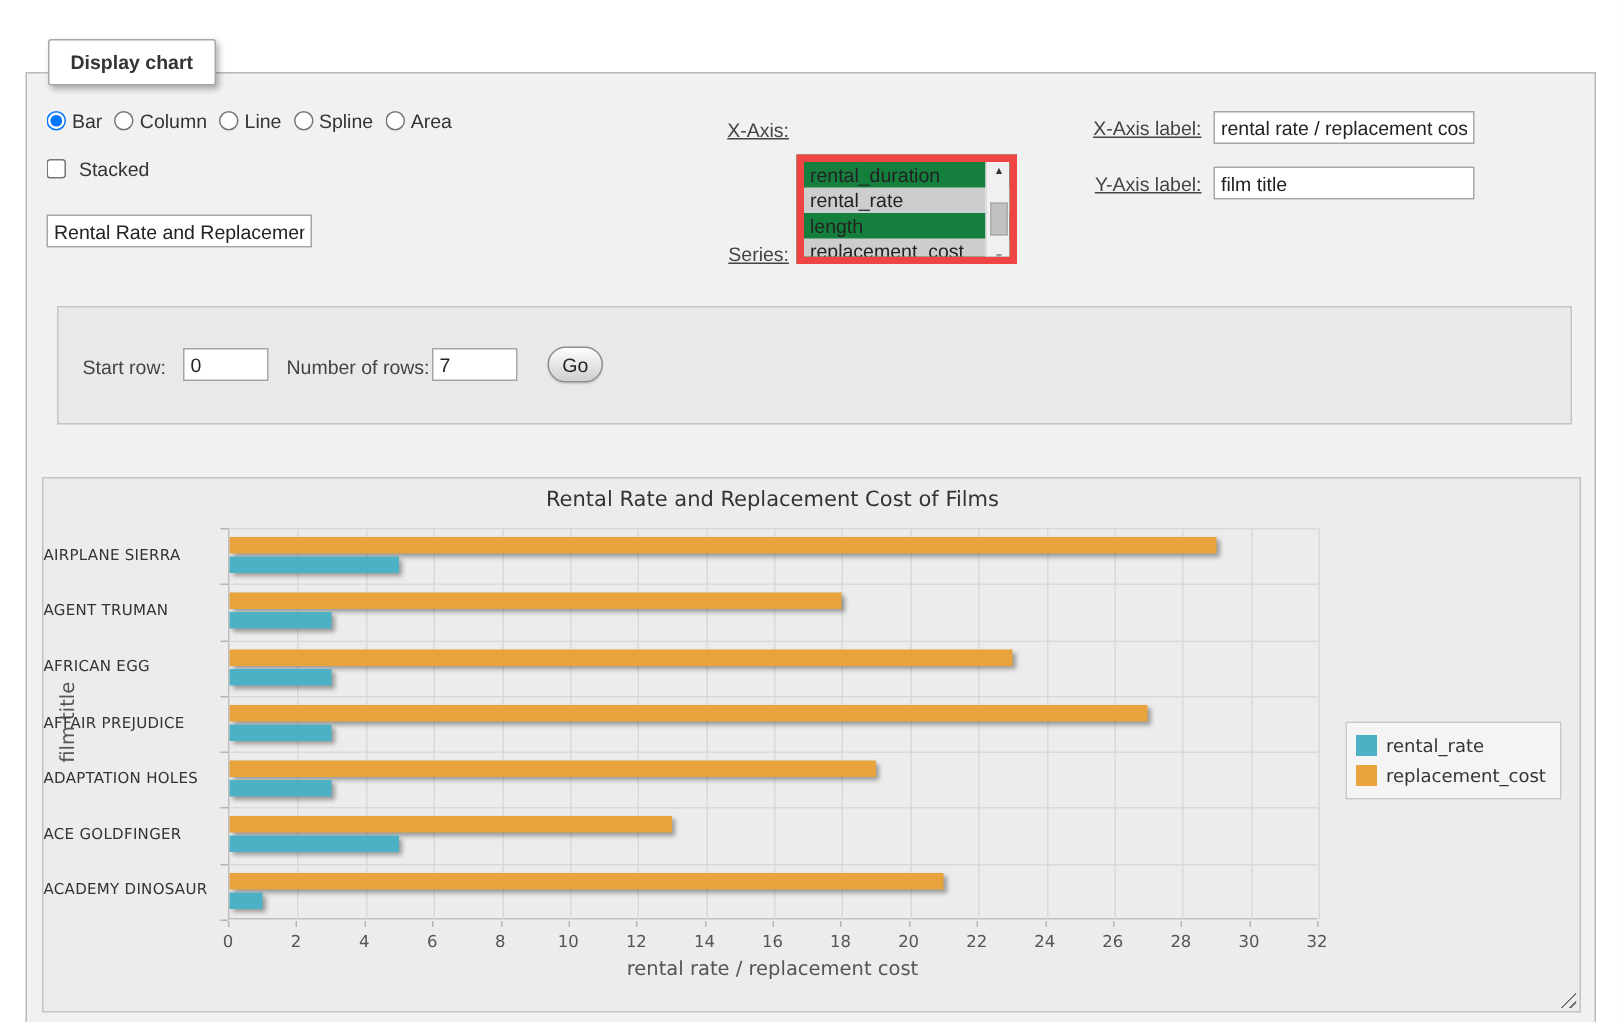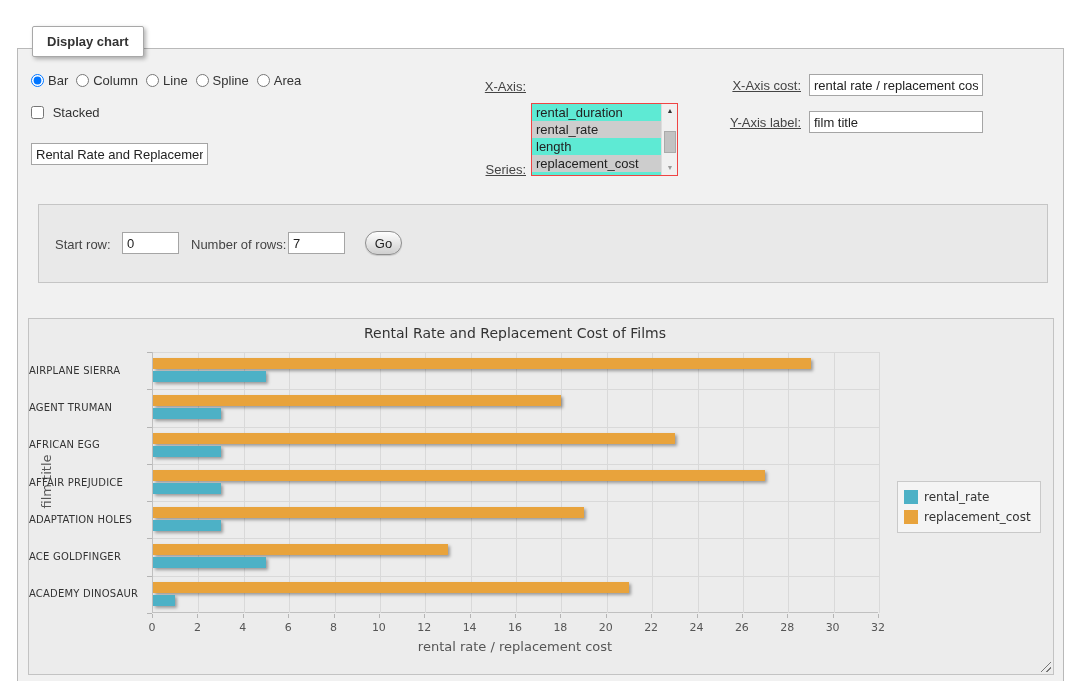--- a/index.html
+++ b/index.html
@@ -29,21 +29,21 @@
   .lbl-xaxis-label{ left:695px; top:29px; width:88px; }
   .lbl-yaxis-label{ left:695px; top:66px; width:88px; }
   .select{
     position:absolute; left:513px; top:26px; width:152px; height:22px;
     background:#fff; border:1px solid #a5a5a5; font-size:13px; color:#222;
     padding:3px 5px; cursor:default;
   }
   .sel-arrow{ position:absolute; right:6px; top:6px; font-size:8px; color:#333; }
   .listbox{
     position:absolute; left:513px; top:54px; width:147px; height:73px;
-    background:#5eead4; border:1px solid #ef4444; overflow:hidden;
+    background:#15803d; border:5px solid #ef4444; overflow:hidden;
   }
   .lb-option{ font-size:13px; color:#222; padding:0 4px; height:17px; line-height:17px; white-space:nowrap; }
   .lb-option.sel{ background:#cdcdcd; }
   .lb-scrollbar{ position:absolute; right:0; top:0; width:16px; height:71px; background:#f0f0f0; border-left:1px solid #dcdcdc; }
   .lb-up,.lb-down{ position:absolute; left:0; width:16px; height:14px; font-size:7px; text-align:center; line-height:14px; }
   .lb-up{ top:0; color:#333; }
   .lb-down{ bottom:0; color:#999; }
   .lb-thumb{ position:absolute; left:2px; top:27px; width:12px; height:22px; background:#c2c2c2; border:1px solid #aaa; }
   .input-xaxis-label{ position:absolute; left:791px; top:25px; width:174px; }
   .input-yaxis-label{ position:absolute; left:791px; top:62px; width:174px; }
@@ -123,21 +123,21 @@
         <div class="lb-option">length</div>
         <div class="lb-option sel">replacement_cost</div>
       </div>
     <div class="lb-scrollbar">
       <div class="lb-up">▲</div>
       <div class="lb-thumb"></div>
       <div class="lb-down">▼</div>
     </div>
   </div>
 
-  <span class="ctl-label lbl-xaxis-label">X-Axis cost:</span>
+  <span class="ctl-label lbl-xaxis-label">X-Axis label:</span>
   <input class="text-input input-xaxis-label" value="rental rate / replacement cost" style="">
 
   <span class="ctl-label lbl-yaxis-label">Y-Axis label:</span>
   <input class="text-input input-yaxis-label" value="film title" style="">
 
   <div class="rows-panel">
     <span class="inline-label lbl-startrow">Start row:</span>
     <input class="text-input input-startrow" value="0" style="">
     <span class="inline-label lbl-numrows">Number of rows:</span>
     <input class="text-input input-numrows" value="7" style="">

